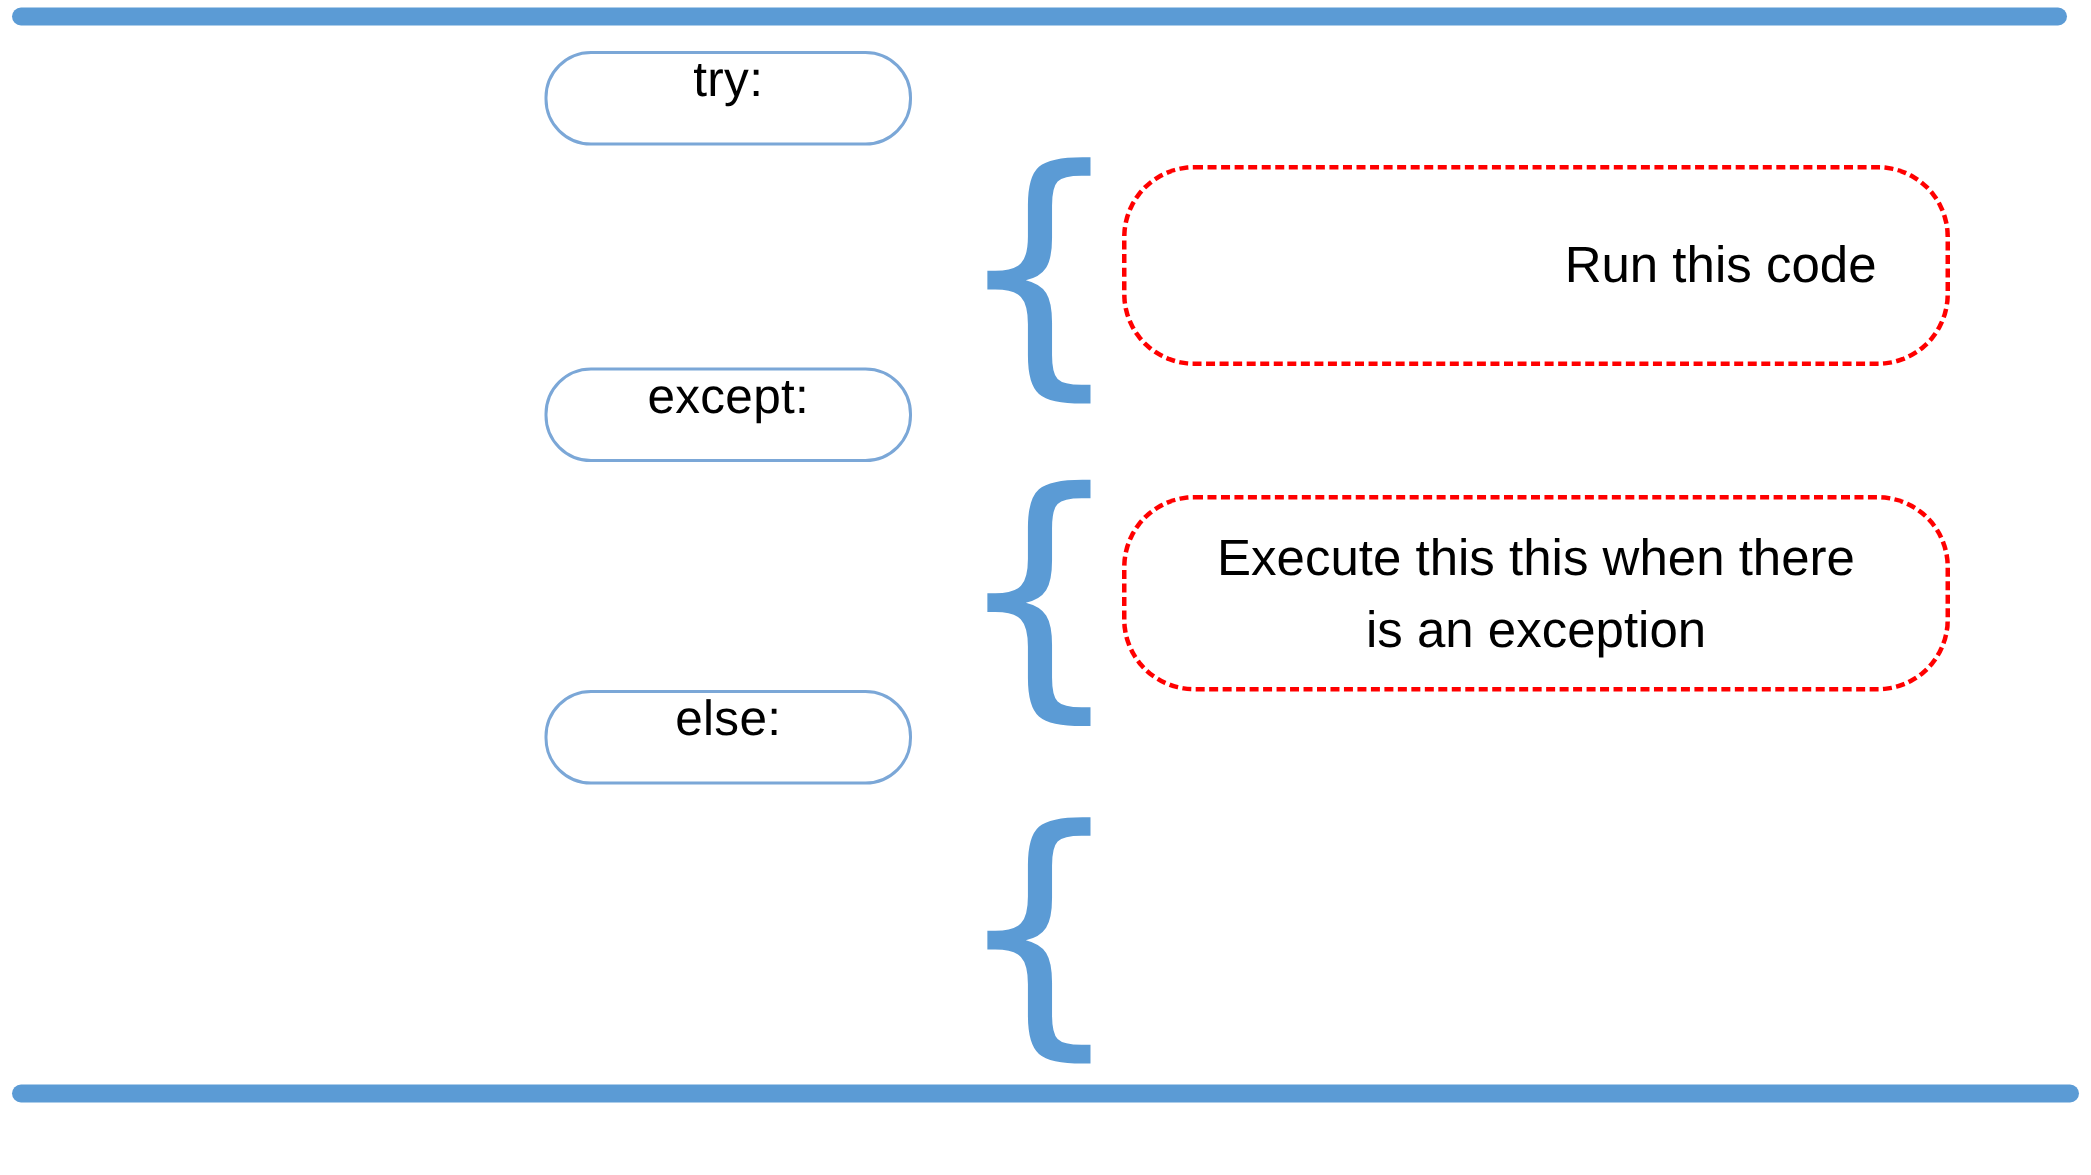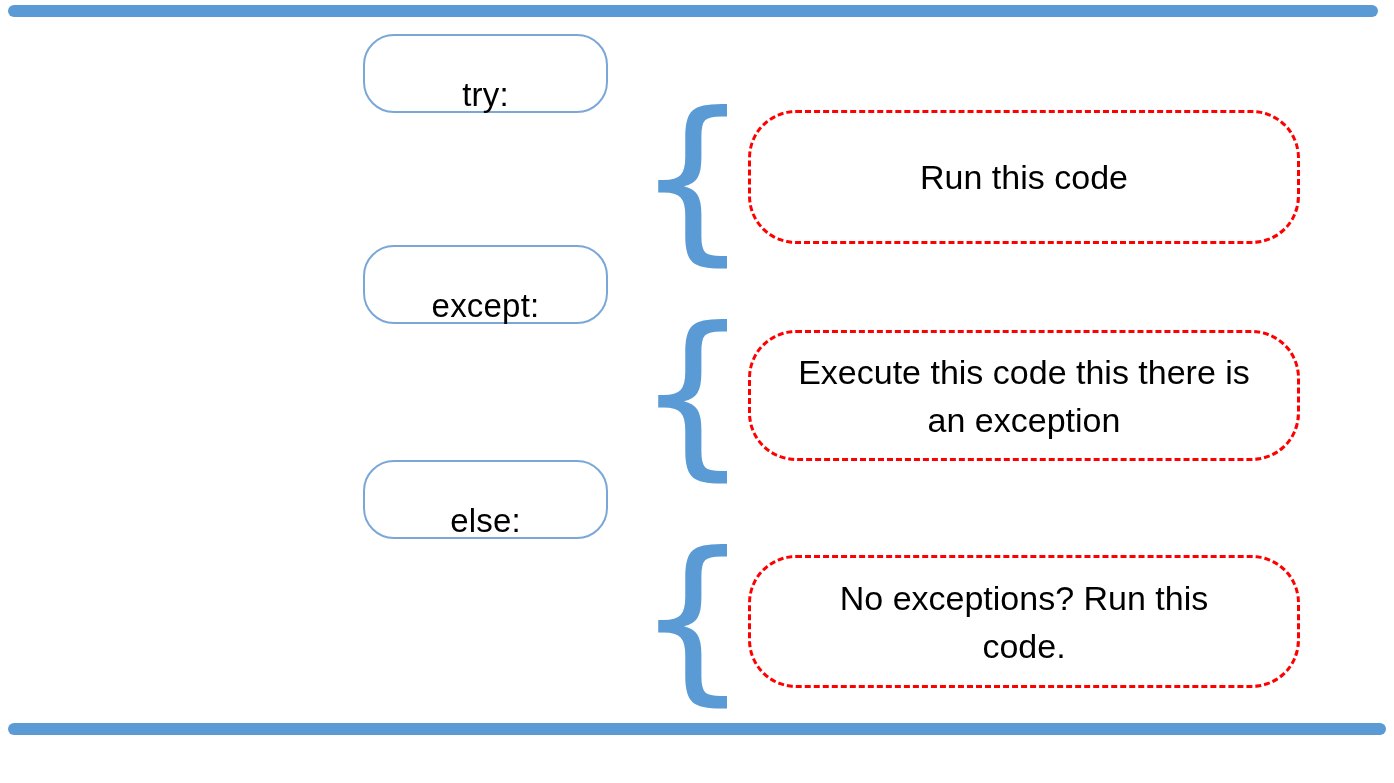--- a/index.html
+++ b/index.html
@@ -27,27 +27,27 @@
     background: #5b9bd5;
   }
   .rule-top    { left: 8px;  top: 5px;   width: 1370px; }
   .rule-bottom { left: 8px;  top: 723px; width: 1378px; }
 
   
   .pill {
     position: absolute;
     left: 363px;
     width: 245px;
-    height: 79px;
+    height: 63px;
     box-sizing: border-box;
     border: 2.5px solid #7ba7d7;
     border-radius: 31px;
     background: #ffffff;
     display: flex;
-    align-items: flex-end;
+    align-items: flex-start;
     justify-content: center;
   }
   .pill-label {
     font-size: 33px;
     line-height: 1;
     color: #000000;
     letter-spacing: 0.2px;
     white-space: nowrap;
   }
   .pill-try    { top: 34px;  }
@@ -75,21 +75,21 @@
   .code-box {
     position: absolute;
     left: 748px;
     width: 552px;
     box-sizing: border-box;
     border: 3px dashed #ff0000;
     border-radius: 48px;
     background: transparent;
     display: flex;
     align-items: center;
-    justify-content: center;
+    justify-content: flex-end;
     padding: 0 46px;
   }
   .code-box-1 { top: 110px; height: 134px; }
   .code-box-2 { top: 330px; height: 131px; }
   .code-box-3 { top: 555px; height: 133px; }
 
   .code-text {
     font-size: 34px;
     line-height: 48px;
     color: #000000;
@@ -110,26 +110,23 @@
   <div class="brace brace-1">{</div>
   <div class="code-box code-box-1">
     <span class="code-text">Run this code</span>
   </div>
 
   <div class="pill pill-except">
     <span class="pill-label">except:</span>
   </div>
   <div class="brace brace-2">{</div>
   <div class="code-box code-box-2">
-    <span class="code-text">Execute this code this there is an exception</span>
+    <span class="code-text">Execute this this when there is an exception</span>
   </div>
 
   <div class="pill pill-else">
     <span class="pill-label">else:</span>
   </div>
   <div class="brace brace-3">{</div>
-  <div class="code-box code-box-3">
-    <span class="code-text">No exceptions? Run this code.</span>
-  </div>
 
   <div class="rule rule-bottom"></div>
 
 </div>
 
 </body></html>

